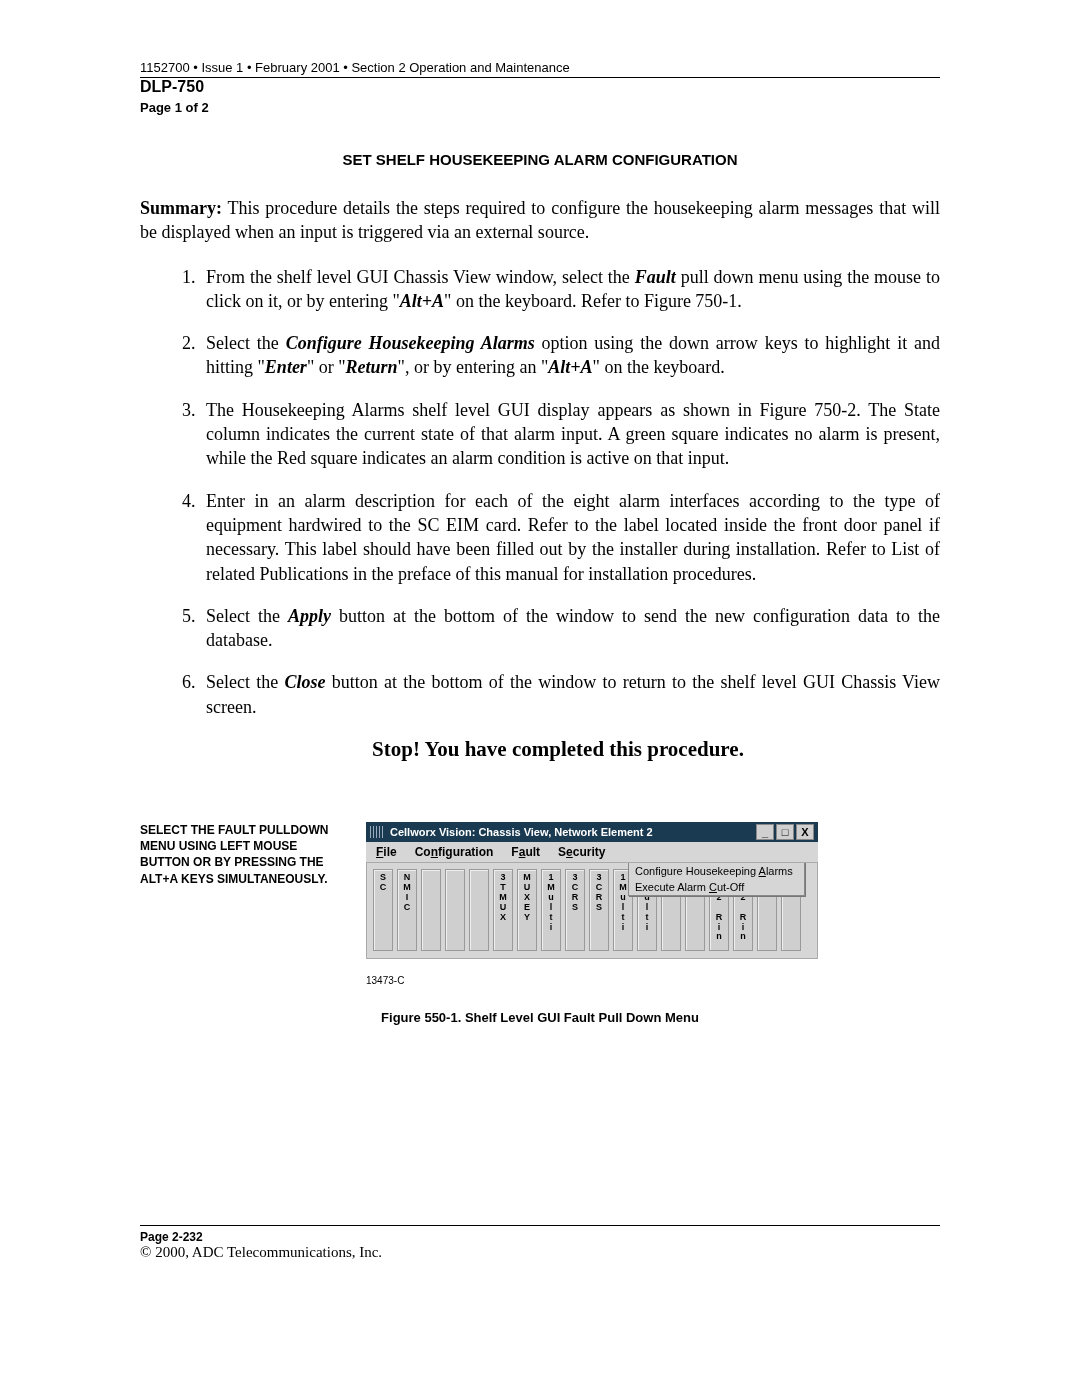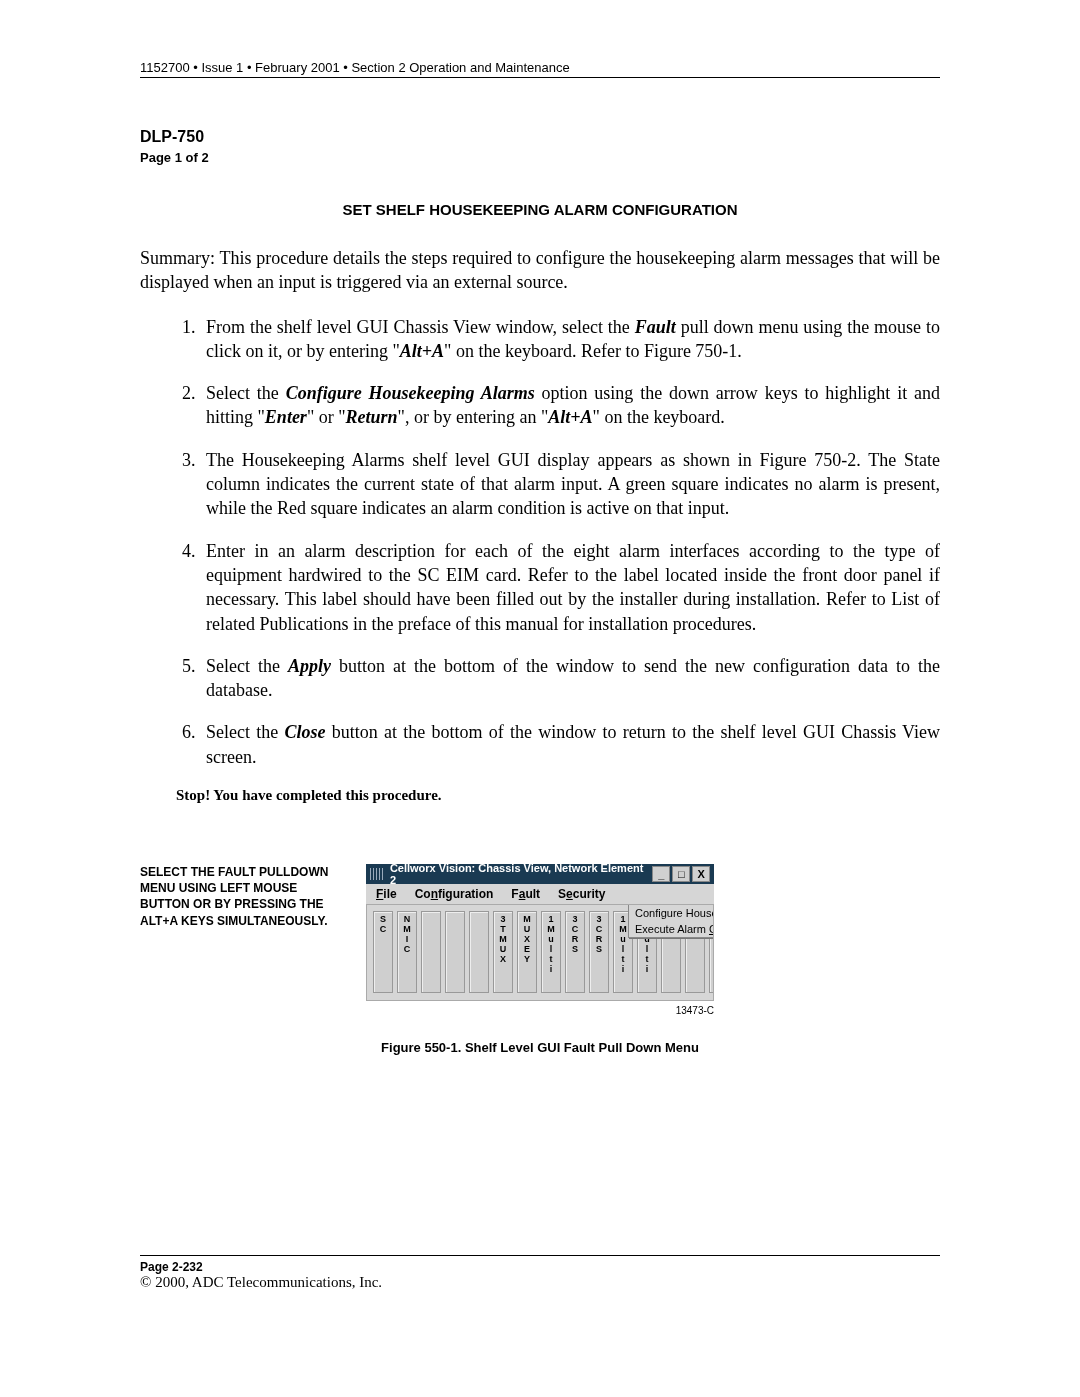--- a/index.html
+++ b/index.html
@@ -12,21 +12,20 @@
   }
   .page {
     padding: 60px 140px 40px 140px;
     box-sizing: border-box;
   }
   .header-line {
     font-family: Arial, Helvetica, sans-serif;
     font-size: 13px;
     border-bottom: 1.5px solid #000;
     padding-bottom: 2px;
-    margin-bottom: 50px;
   }
   .dlp {
     font-family: Liberation Sans, sans-serif;
     font-weight: bold;
     font-size: 16px;
     margin-bottom: 4px;
   }
   .pageof {
     font-family: Arial, Helvetica, sans-serif;
     font-weight: bold;
@@ -39,53 +38,54 @@
     font-size: 15px;
     text-align: center;
     margin-bottom: 28px;
   }
   .summary {
     font-size: 18px;
     text-align: justify;
     margin-bottom: 20px;
     line-height: 1.35;
   }
-  .summary .lbl { font-weight: normal; }
+  .summary .lbl { font-weight: bold; }
   ol.steps {
     font-size: 18px;
     padding-left: 60px;
     margin: 8px 0 18px 0;
   }
   ol.steps li {
     text-align: justify;
     margin-bottom: 18px;
     line-height: 1.35;
     padding-left: 6px;
   }
   .bi { font-weight: bold; font-style: italic; }
   .stop {
     font-weight: bold;
-    font-size: 15px;
+    font-size: 21px;
     margin: 8px 0 60px 36px;
+    text-align: center;
   }
   
   .fig-wrap {
     display: flex;
     align-items: flex-start;
     gap: 16px;
   }
   .fig-note {
     font-family: Arial, Helvetica, sans-serif;
     font-weight: bold;
     font-size: 12px;
     line-height: 1.35;
     width: 210px;
   }
   .gui {
-    width: 348px;
+    width: 452px;
     font-family: Arial, Helvetica, sans-serif;
     font-size: 11px;
   }
   .titlebar {
     background: #1a3a52;
     color: #fff;
     display: flex;
     align-items: center;
     height: 20px;
     padding: 0 4px;
@@ -160,22 +160,22 @@
     white-space: pre;
   }
   .overlay {
     position: absolute;
     left: 131px; top: 0;
     z-index: 2;
   }
   .fig-id {
     font-family: Arial, Helvetica, sans-serif;
     font-size: 10px;
-    text-align: right;
-    margin-top: 4px;
+    text-align: left;
+    margin-top: 16px;
   }
   .fig-caption {
     font-family: Arial, Helvetica, sans-serif;
     font-weight: bold;
     font-size: 13px;
     text-align: center;
     margin-top: 24px;
   }
   .footer {
     margin-top: 200px;

